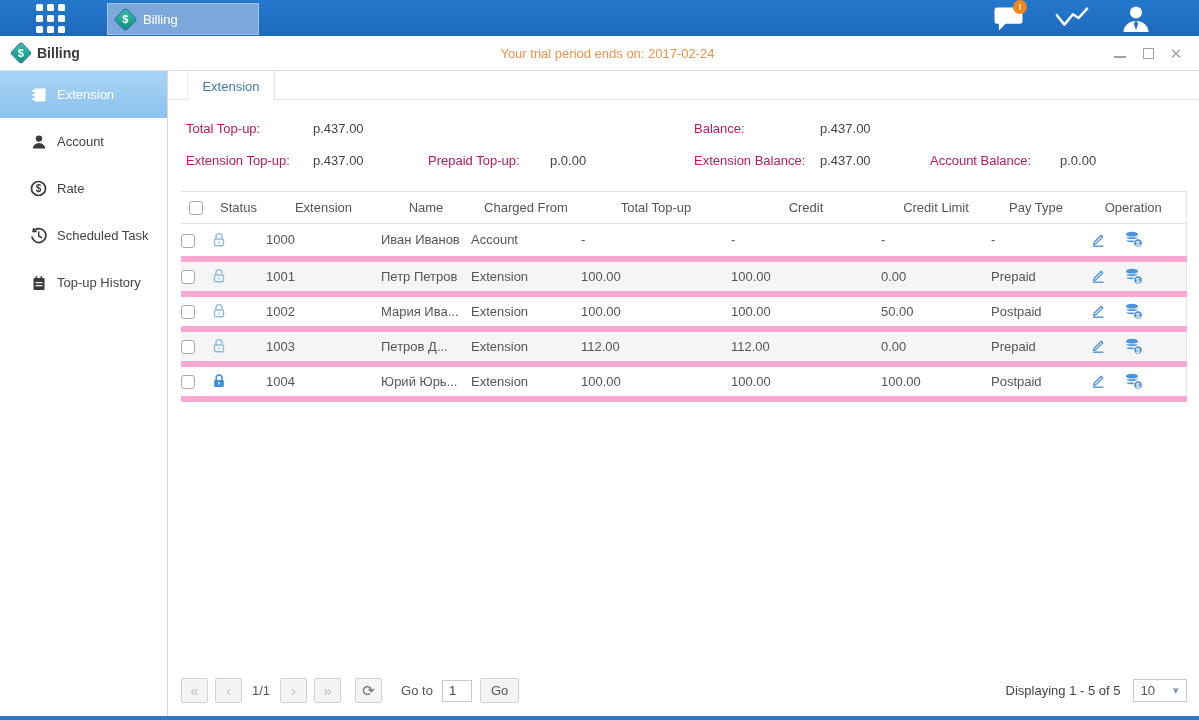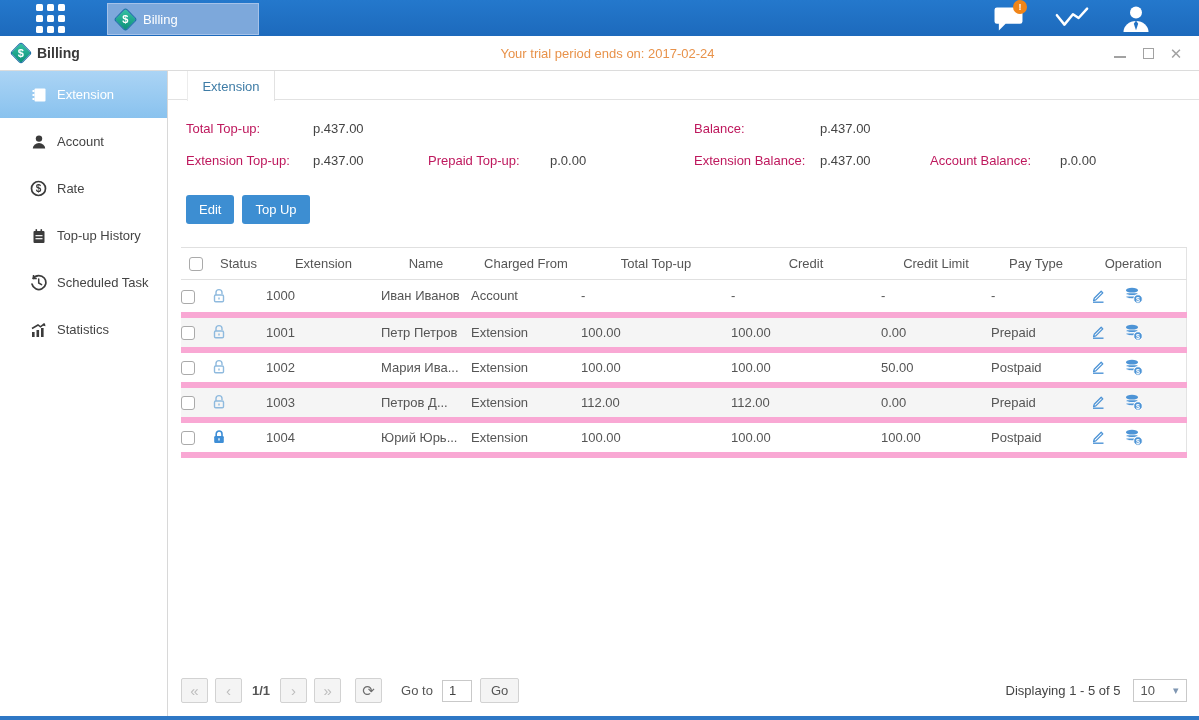--- a/index.html
+++ b/index.html
@@ -80,21 +80,21 @@
   .checkbox { width:14px; height:14px; border:1px solid #aaa; border-radius:3px; background:#fff;
     display:inline-block; vertical-align:middle; cursor:pointer; }
   .opcell span { display:inline-flex; margin:0 9px; cursor:pointer; vertical-align:middle; }
   
   .pager { position:absolute; left:13px; right:13px; bottom:13px; display:flex;
     align-items:center; font-size:13px; color:#555; }
   .pbtn { width:27px; height:25px; border:1px solid #d2d2d2; background:#f4f4f4; color:#bdbdbd;
     border-radius:2px; display:flex; align-items:center; justify-content:center;
     margin-right:7px; font-size:15px; cursor:pointer; }
   .pbtn.refresh { color:#6f6f6f; font-size:15px; margin-left:7px; }
-  .pageno { margin:0 10px 0 3px; color:#555;font-weight:bold; }
+  .pageno { margin:0 10px 0 3px; color:#555; }
   .gotolabel { margin:0 9px 0 12px; color:#555;text-align:right; }
   .gotoinput { width:30px; height:22px; border:1px solid #c9c9c9; font-size:13px;
     padding-left:6px; font-family:inherit; color:#444; }
   .gobtn { margin-left:8px; height:25px; padding:0 10px; border:1px solid #d2d2d2;
     background:#f4f4f4; color:#555; border-radius:2px; font-size:13px; cursor:pointer;
     font-family:inherit; }
   .pager-right { margin-left:auto; display:flex; align-items:center; gap:12px; color:#444; }
   .pagesize { width:54px; height:23px; border:1px solid #c9c9c9; display:flex;
     align-items:center; justify-content:space-between; padding:0 7px; cursor:pointer;
     color:#555; background:#fff; }
@@ -193,51 +193,39 @@
         <span class="ic">
           <svg width="17" height="17" viewBox="0 0 17 17">
             <circle cx="8.5" cy="8.5" r="7" fill="none" stroke="currentColor" stroke-width="1.7"></circle>
             <text x="8.5" y="12" font-size="10" font-weight="bold" text-anchor="middle" fill="currentColor" font-family="Liberation Sans,sans-serif">$</text>
           </svg>
         </span>
         <span>Rate</span>
       </div>
       <div class="side-item">
         <span class="ic">
+          <svg width="17" height="17" viewBox="0 0 17 17">
+            <path d="M3.2 4.4 A7 7 0 1 1 2 10" fill="none" stroke="currentColor" stroke-width="1.7" stroke-linecap="round"></path>
+            <path d="M3.6 1 L3.2 4.6 L6.8 4.4" fill="none" stroke="currentColor" stroke-width="1.5" stroke-linejoin="round"></path>
+            <path d="M8.7 5 V9 L11.6 10.6" fill="none" stroke="currentColor" stroke-width="1.5" stroke-linecap="round"></path>
+          </svg>
+        </span>
+        <span>Scheduled Task</span>
+      </div>
+      <div class="side-item">
+        <span class="ic">
           <svg width="16" height="16" viewBox="0 0 16 16">
             <rect x="2.5" y="3" width="11" height="12" rx="1" fill="currentColor"></rect>
             <rect x="4.5" y="1" width="1.6" height="3.4" rx=".8" fill="currentColor"></rect>
             <rect x="9.5" y="1" width="1.6" height="3.4" rx=".8" fill="currentColor"></rect>
             <rect x="4.5" y="7" width="7" height="1.3" fill="#fff" opacity=".9"></rect>
             <rect x="4.5" y="10" width="7" height="1.3" fill="#fff" opacity=".9"></rect>
           </svg>
         </span>
         <span>Top-up History</span>
-      </div>
-      <div class="side-item">
-        <span class="ic">
-          <svg width="17" height="17" viewBox="0 0 17 17">
-            <path d="M3.2 4.4 A7 7 0 1 1 2 10" fill="none" stroke="currentColor" stroke-width="1.7" stroke-linecap="round"></path>
-            <path d="M3.6 1 L3.2 4.6 L6.8 4.4" fill="none" stroke="currentColor" stroke-width="1.5" stroke-linejoin="round"></path>
-            <path d="M8.7 5 V9 L11.6 10.6" fill="none" stroke="currentColor" stroke-width="1.5" stroke-linecap="round"></path>
-          </svg>
-        </span>
-        <span>Scheduled Task</span>
-      </div>
-      <div class="side-item">
-        <span class="ic">
-          <svg width="17" height="16" viewBox="0 0 17 16">
-            <rect x="2" y="10" width="2.6" height="5" fill="currentColor"></rect>
-            <rect x="6.5" y="8" width="2.6" height="7" fill="currentColor"></rect>
-            <rect x="11" y="6" width="2.6" height="9" fill="currentColor"></rect>
-            <path d="M2 6.5 L8 3 L10.5 4.8 L14.5 1.6" fill="none" stroke="currentColor" stroke-width="1.5"></path>
-            <path d="M14.9 1.2 l.6 3 -3-.6 Z" fill="currentColor"></path>
-          </svg>
-        </span>
-        <span>Statistics</span>
       </div>
     </aside>
 
   <main class="main">
     <div class="tabstrip">
       <div class="tab">Extension</div>
     </div>
 
     <div class="stats">
       <span class="stat-label" style="grid-column:1">Total Top-up:</span>
@@ -248,24 +236,20 @@
       <span class="stat-label" style="grid-column:1">Extension Top-up:</span>
       <span class="stat-value" style="grid-column:2">p.437.00</span>
       <span class="stat-label" style="grid-column:3">Prepaid Top-up:</span>
       <span class="stat-value" style="grid-column:4">p.0.00</span>
       <span class="stat-label" style="grid-column:5">Extension Balance:</span>
       <span class="stat-value" style="grid-column:6">p.437.00</span>
       <span class="stat-label" style="grid-column:7">Account Balance:</span>
       <span class="stat-value" style="grid-column:8">p.0.00</span>
     </div>
 
-    <div class="actions">
-      <button class="btn">Edit</button>
-      <button class="btn">Top Up</button>
-    </div>
 
     <div class="gridwrap">
       <table>
         <colgroup>
           <col style="width:30px">
             <col style="width:55px">
             <col style="width:115px">
             <col style="width:90px">
           <col style="width:110px">
             <col style="width:150px">

